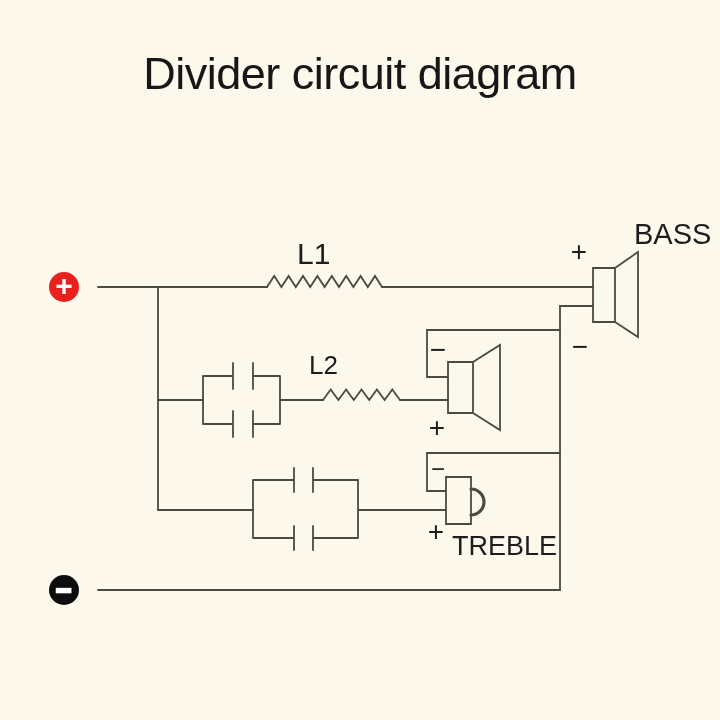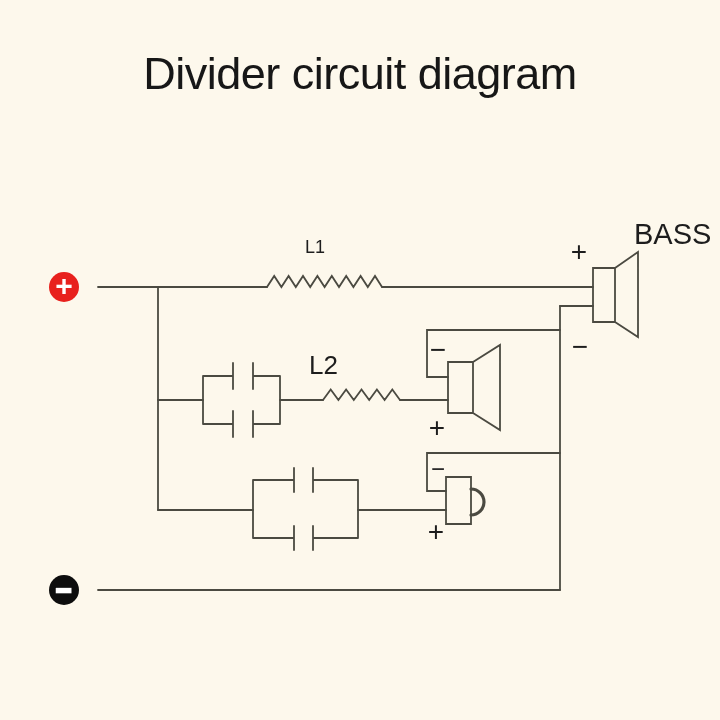--- a/index.html
+++ b/index.html
@@ -9,21 +9,21 @@
     font-family:"Liberation Sans", sans-serif;
     color:#1d1d1d;
   }
   .title{
     position:absolute;left:0;top:48px;width:720px;
     text-align:center;font-size:45px;font-weight:400;
     letter-spacing:-0.5px;color:#171717;white-space:nowrap;
   }
   svg.circuit{position:absolute;left:0;top:0;}
   .lbl{position:absolute;white-space:nowrap;color:#1d1d1d;}
-  .lbl-l1{left:305px;top:237px;font-size:18px;}
+  .lbl-l1{left:297px;top:237px;font-size:30px;}
   .lbl-l2{left:309px;top:350px;font-size:26px;}
   .lbl-bass{left:600px;top:218px;font-size:29px;margin-left:34px;}
   .lbl-mediant{left:509px;top:370px;font-size:28px;}
   .lbl-treble{left:452px;top:531px;font-size:27px;}
   .sign{
     position:absolute;width:26px;height:26px;
     display:flex;align-items:center;justify-content:center;
     font-size:28px;font-weight:400;color:#1d1d1d;line-height:1;
   }
   .sign-bass-plus{left:566px;top:239px;}
@@ -96,16 +96,17 @@
   <div class="lbl lbl-l1">L1</div>
   <div class="lbl lbl-l2">L2</div>
 
   <div class="lbl lbl-bass">BASS</div>
   <div class="sign sign-bass-plus">+</div>
   <div class="sign sign-bass-minus">−</div>
 
   <div class="sign sign-mediant-minus">−</div>
   <div class="sign sign-mediant-plus">+</div>
 
+  <div class="lbl lbl-treble">TREBLE</div>
   <div class="sign sign-treble-minus">−</div>
   <div class="sign sign-treble-plus">+</div>
 
 </div>
 
 </body></html>

